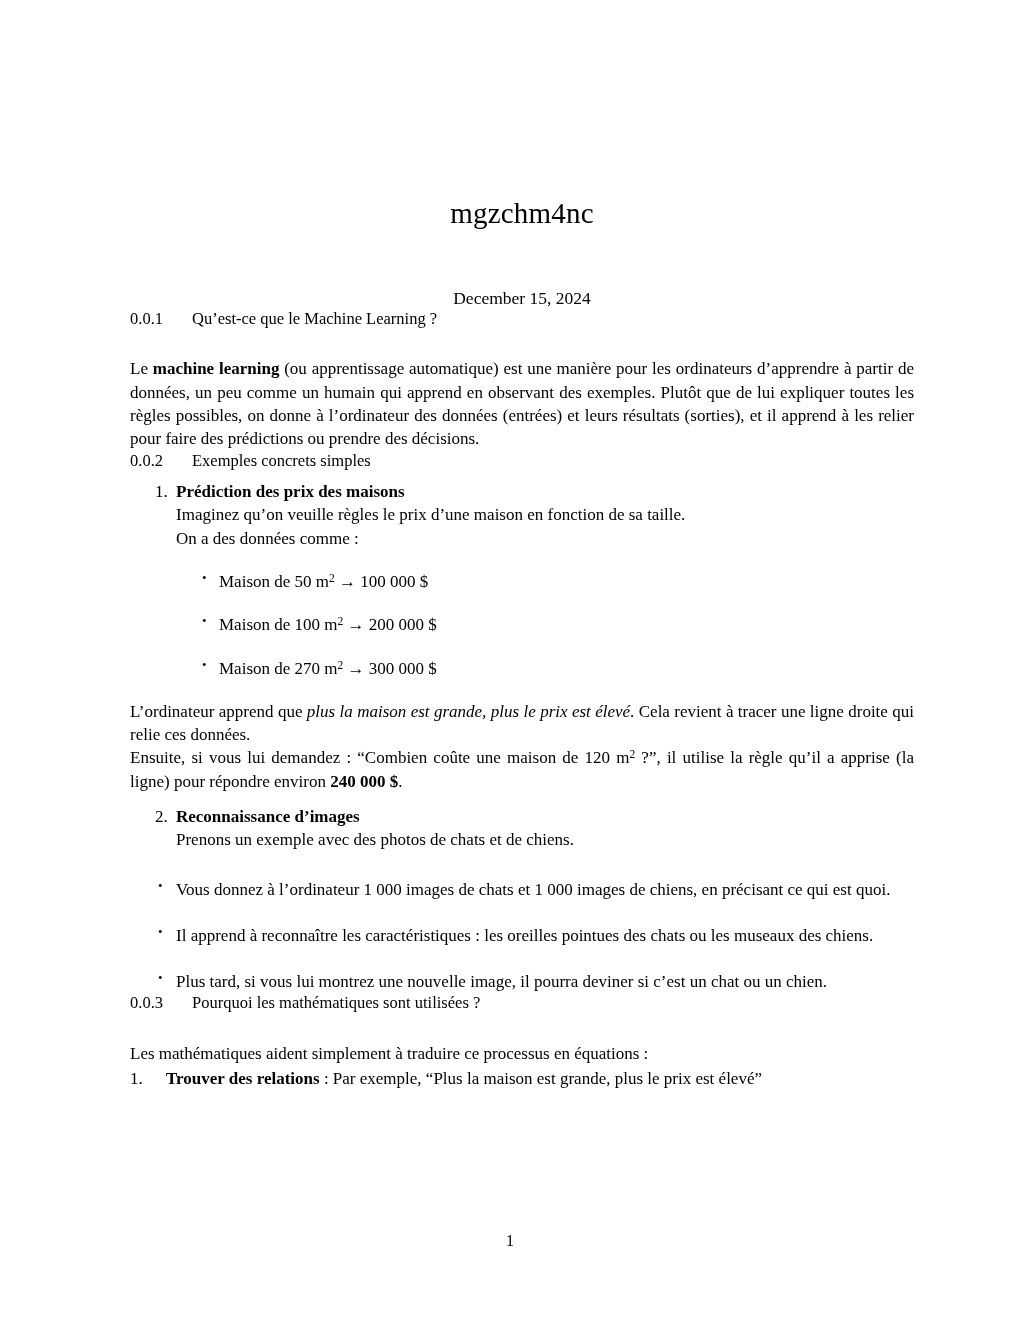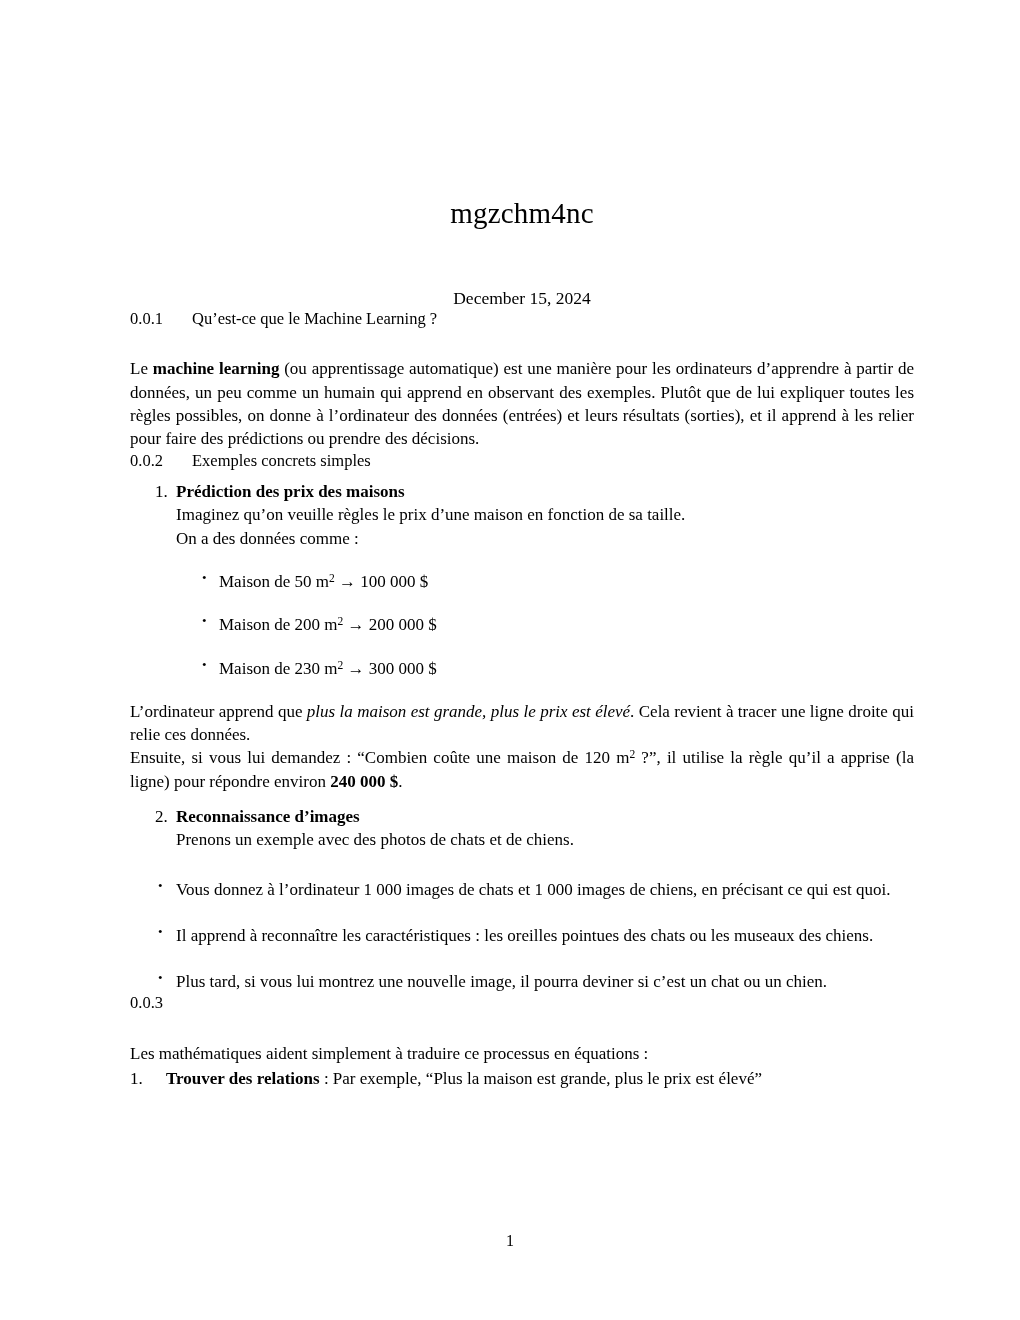--- a/index.html
+++ b/index.html
@@ -194,22 +194,22 @@
 
     <ol class="enum">
       <li>
         <span class="marker">1.</span>
         <span class="item-line item-title">Prédiction des prix des maisons</span>
         <span class="item-line">Imaginez qu’on veuille règles le prix d’une maison en fonction de sa taille.</span>
         <span class="item-line">On a des données comme :</span>
 
         <ul class="inner">
           <li><span>Maison de 50 m</span><sup>2</sup> <span class="arrow">→</span> <span>100 000 $</span></li>
-          <li><span>Maison de 200 m</span><sup>2</sup> <span class="arrow">→</span> <span>200 000 $</span></li>
-          <li><span>Maison de 230 m</span><sup>2</sup> <span class="arrow">→</span> <span>300 000 $</span></li>
+          <li><span>Maison de 100 m</span><sup>2</sup> <span class="arrow">→</span> <span>200 000 $</span></li>
+          <li><span>Maison de 270 m</span><sup>2</sup> <span class="arrow">→</span> <span>300 000 $</span></li>
         </ul>
       </li>
     </ol>
 
     <p class="body" style="margin-top:20px"><span>L’ordinateur apprend que </span><i>plus la maison est grande, plus le prix est élevé</i><span>. Cela revient à tracer une ligne droite qui relie ces données.</span></p>
 
     <p class="body tight nolast-just"><span>Ensuite, si vous lui demandez : “Combien coûte une maison de 120 m</span><sup>2</sup><span> ?”, il utilise la règle qu’il a apprise (la ligne) pour répondre environ </span><b>240 000 $</b><span>.</span></p>
 
     <ol class="enum" style="margin-top:12px">
       <li>
@@ -220,20 +220,21 @@
     </ol>
 
     <ul class="outer">
       <li>Vous donnez à l’ordinateur 1 000 images de chats et 1 000 images de chiens, en précisant ce qui est quoi.</li>
       <li>Il apprend à reconnaître les caractéristiques : les oreilles pointues des chats ou les museaux des chiens.</li>
       <li>Plus tard, si vous lui montrez une nouvelle image, il pourra deviner si c’est un chat ou un chien.</li>
     </ul>
 
     <h3 class="section sec-space-3">
       <span class="sec-num">0.0.3</span>
+      <span>Pourquoi les mathématiques sont utilisées ?</span>
     </h3>
 
     <p class="body">Les mathématiques aident simplement à traduire ce processus en équations :</p>
 
     <ul class="sec3-list">
       <li>
         <span class="marker">1.</span><b>Trouver des relations</b><span> : Par exemple, “Plus la maison est grande, plus le prix est élevé”</span>
       </li>
     </ul>
 

